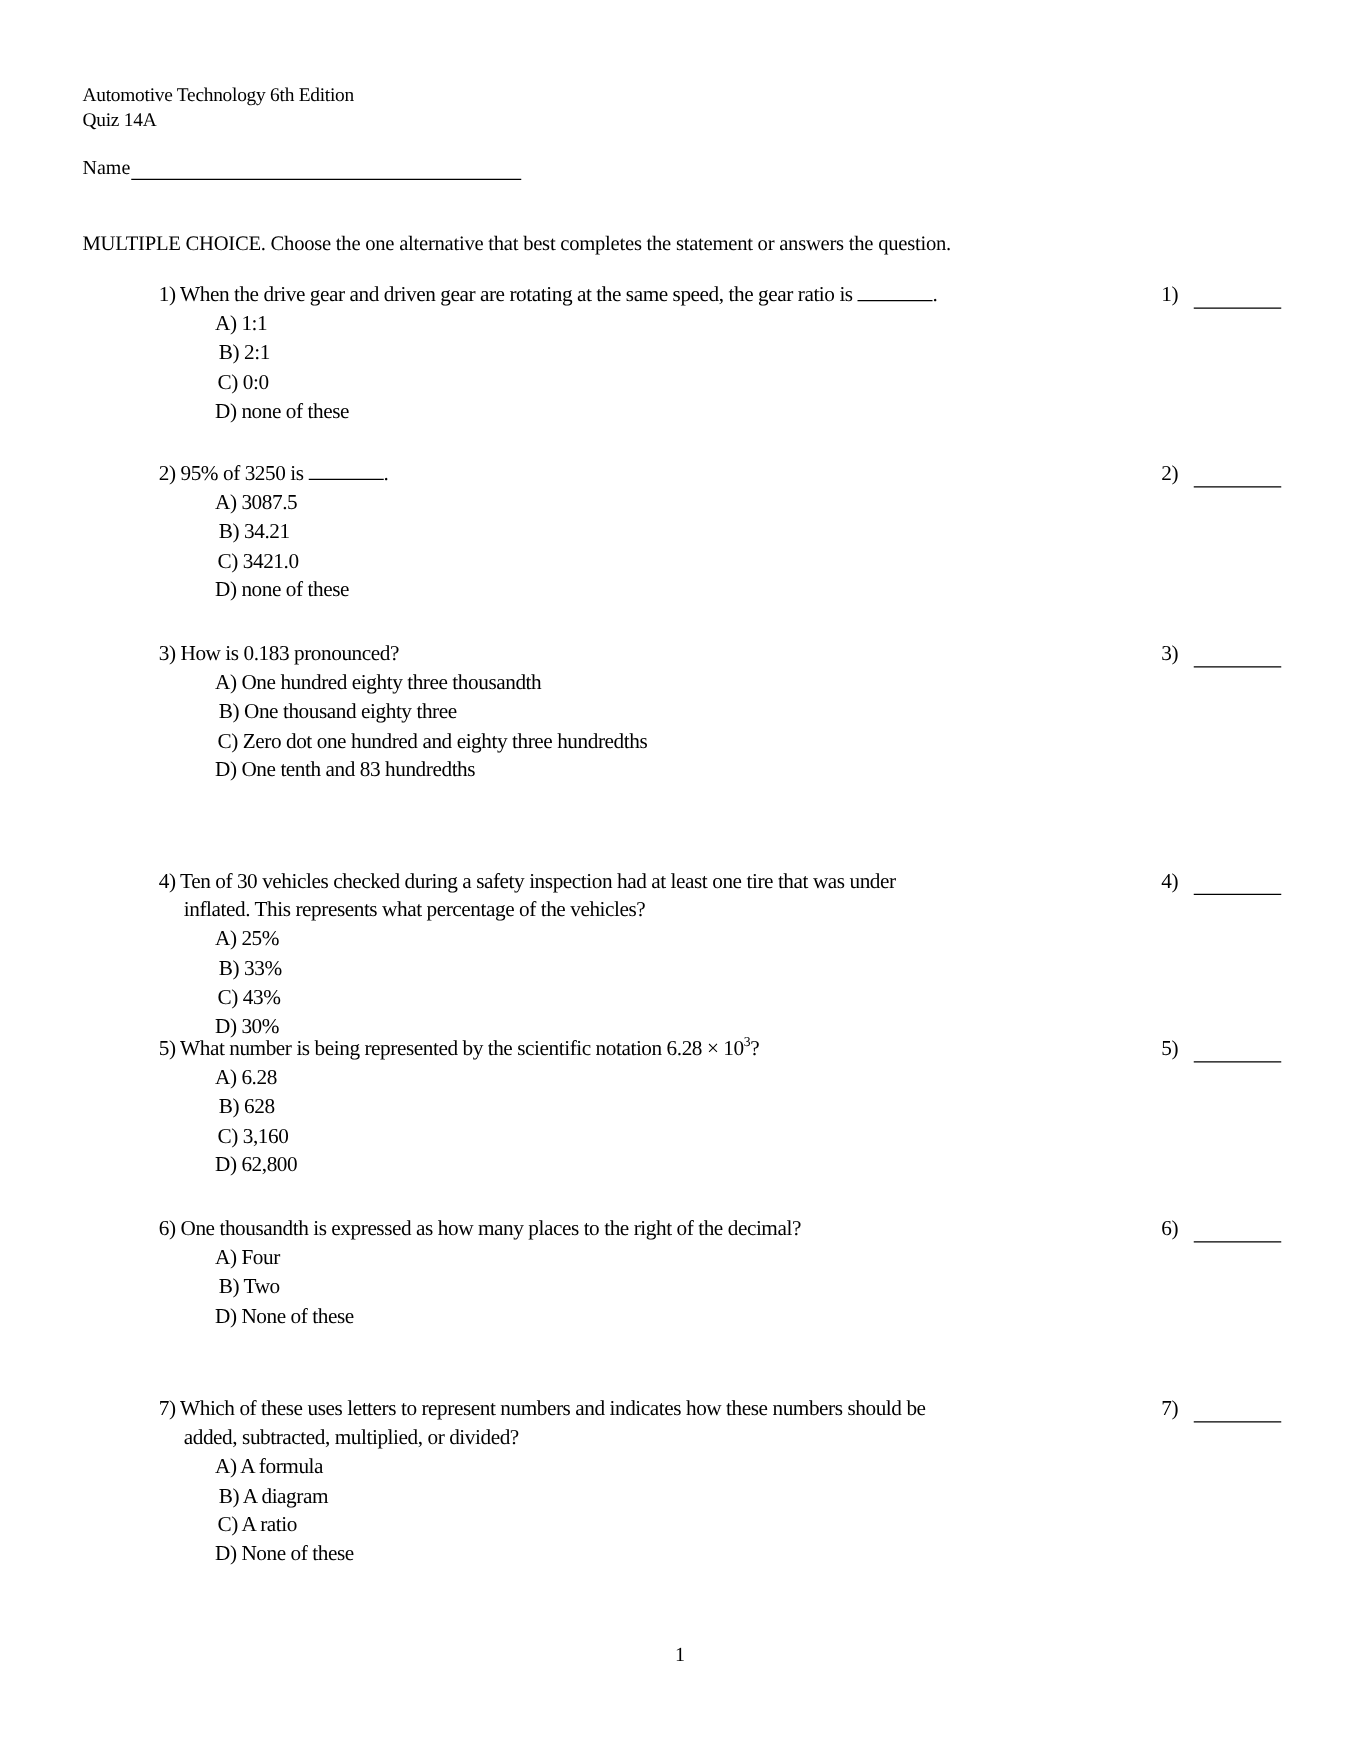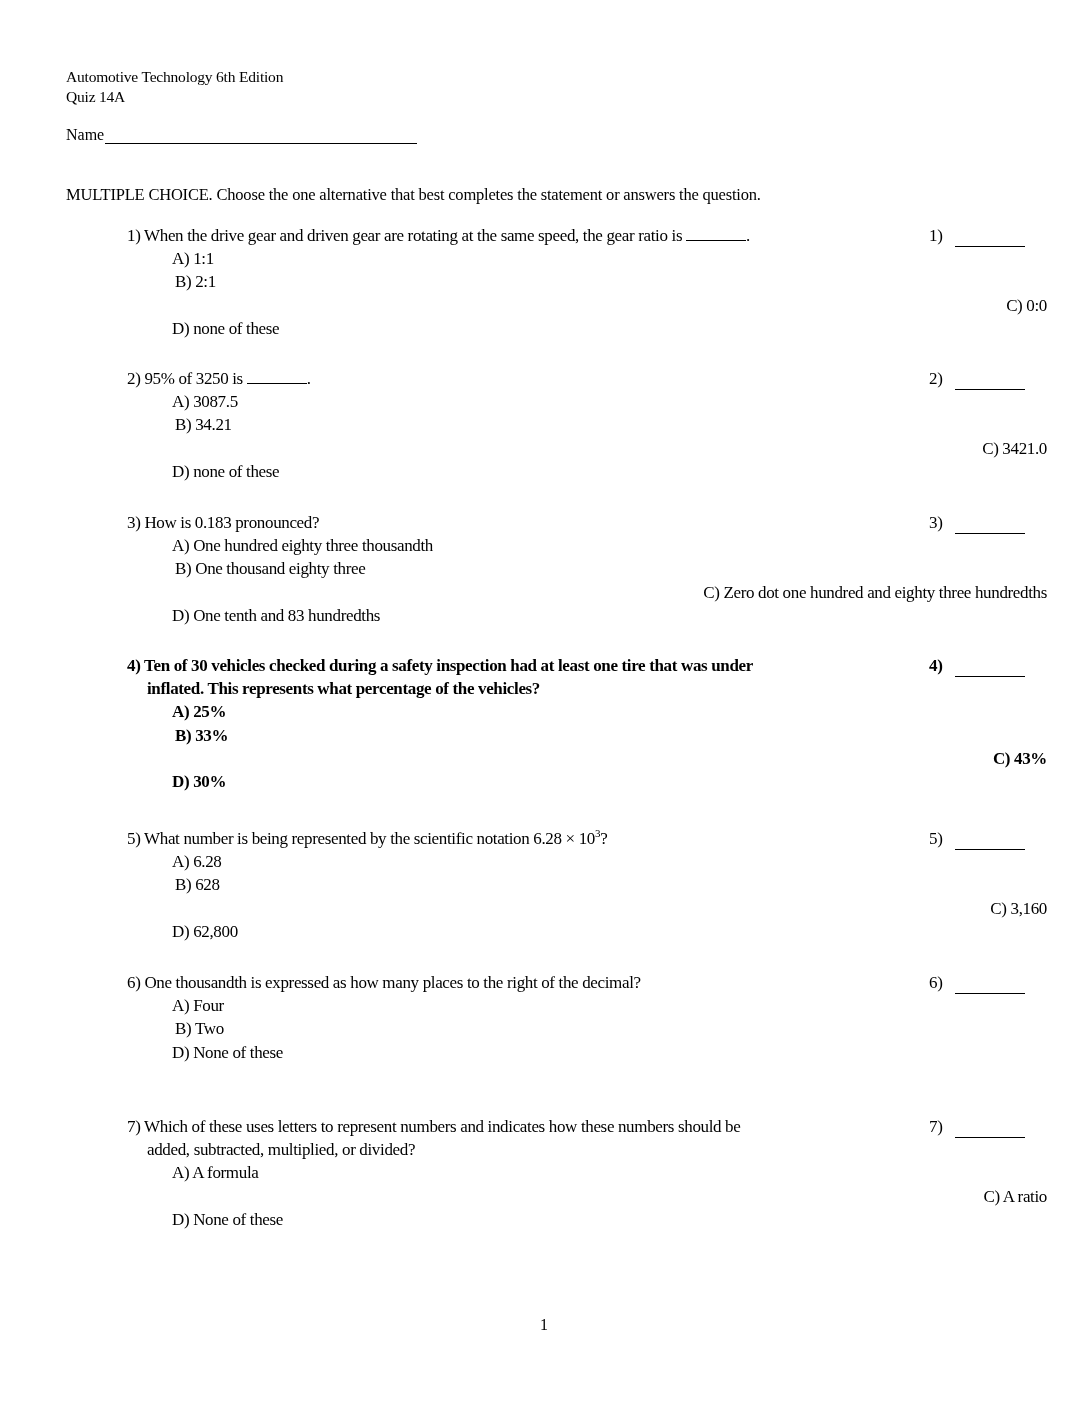--- a/index.html
+++ b/index.html
@@ -94,21 +94,20 @@
     }
     .choices li {
       margin: 0;
       padding: 0;
     }
     .choices li.b, .choices li.c {
       padding-left: 3px;
     }
     .choices li.c {
       padding-left: 2px;
-      text-align: right;
     }
     sup {
       font-size: 11px;
       vertical-align: 7px;
       line-height: 0;
     }
     .page-number {
       position: absolute;
       left: 0;
       width: 1088px;
@@ -178,21 +177,21 @@
     <span class="answer-line"></span>
   </div>
   <ul class="choices">
     <li class="a">A) One hundred eighty three thousandth</li>
     <li class="b">B) One thousand eighty three</li>
     <li class="c">C) Zero dot one hundred and eighty three hundredths</li>
     <li class="d">D) One tenth and 83 hundredths</li>
   </ul>
 </div>
 
-<div class="question" style="top:654px;font-weight:bold;">
+<div class="question" style="top:693px;">
   <div class="q-stem">
     <span>4)</span>
     <span>Ten of 30 vehicles checked during a safety inspection had at least one tire that was under</span>
     <span class="wrap-indent">inflated.  This represents what percentage of the vehicles?</span>
   </div>
   <div class="answer-slot">
     <span class="answer-num">4)</span>
     <span class="answer-line"></span>
   </div>
   <ul class="choices">
@@ -241,18 +240,19 @@
     <span>7)</span>
     <span>Which of these uses letters to represent numbers and indicates how these numbers should be</span>
     <span class="wrap-indent">added, subtracted, multiplied, or divided?</span>
   </div>
   <div class="answer-slot">
     <span class="answer-num">7)</span>
     <span class="answer-line"></span>
   </div>
   <ul class="choices">
     <li class="a">A) A formula</li>
+    <li class="b">B) A diagram</li>
     <li class="c">C) A ratio</li>
     <li class="d">D) None of these</li>
   </ul>
 </div>
 
 <div class="page-number">1</div>
 
 </body></html>

